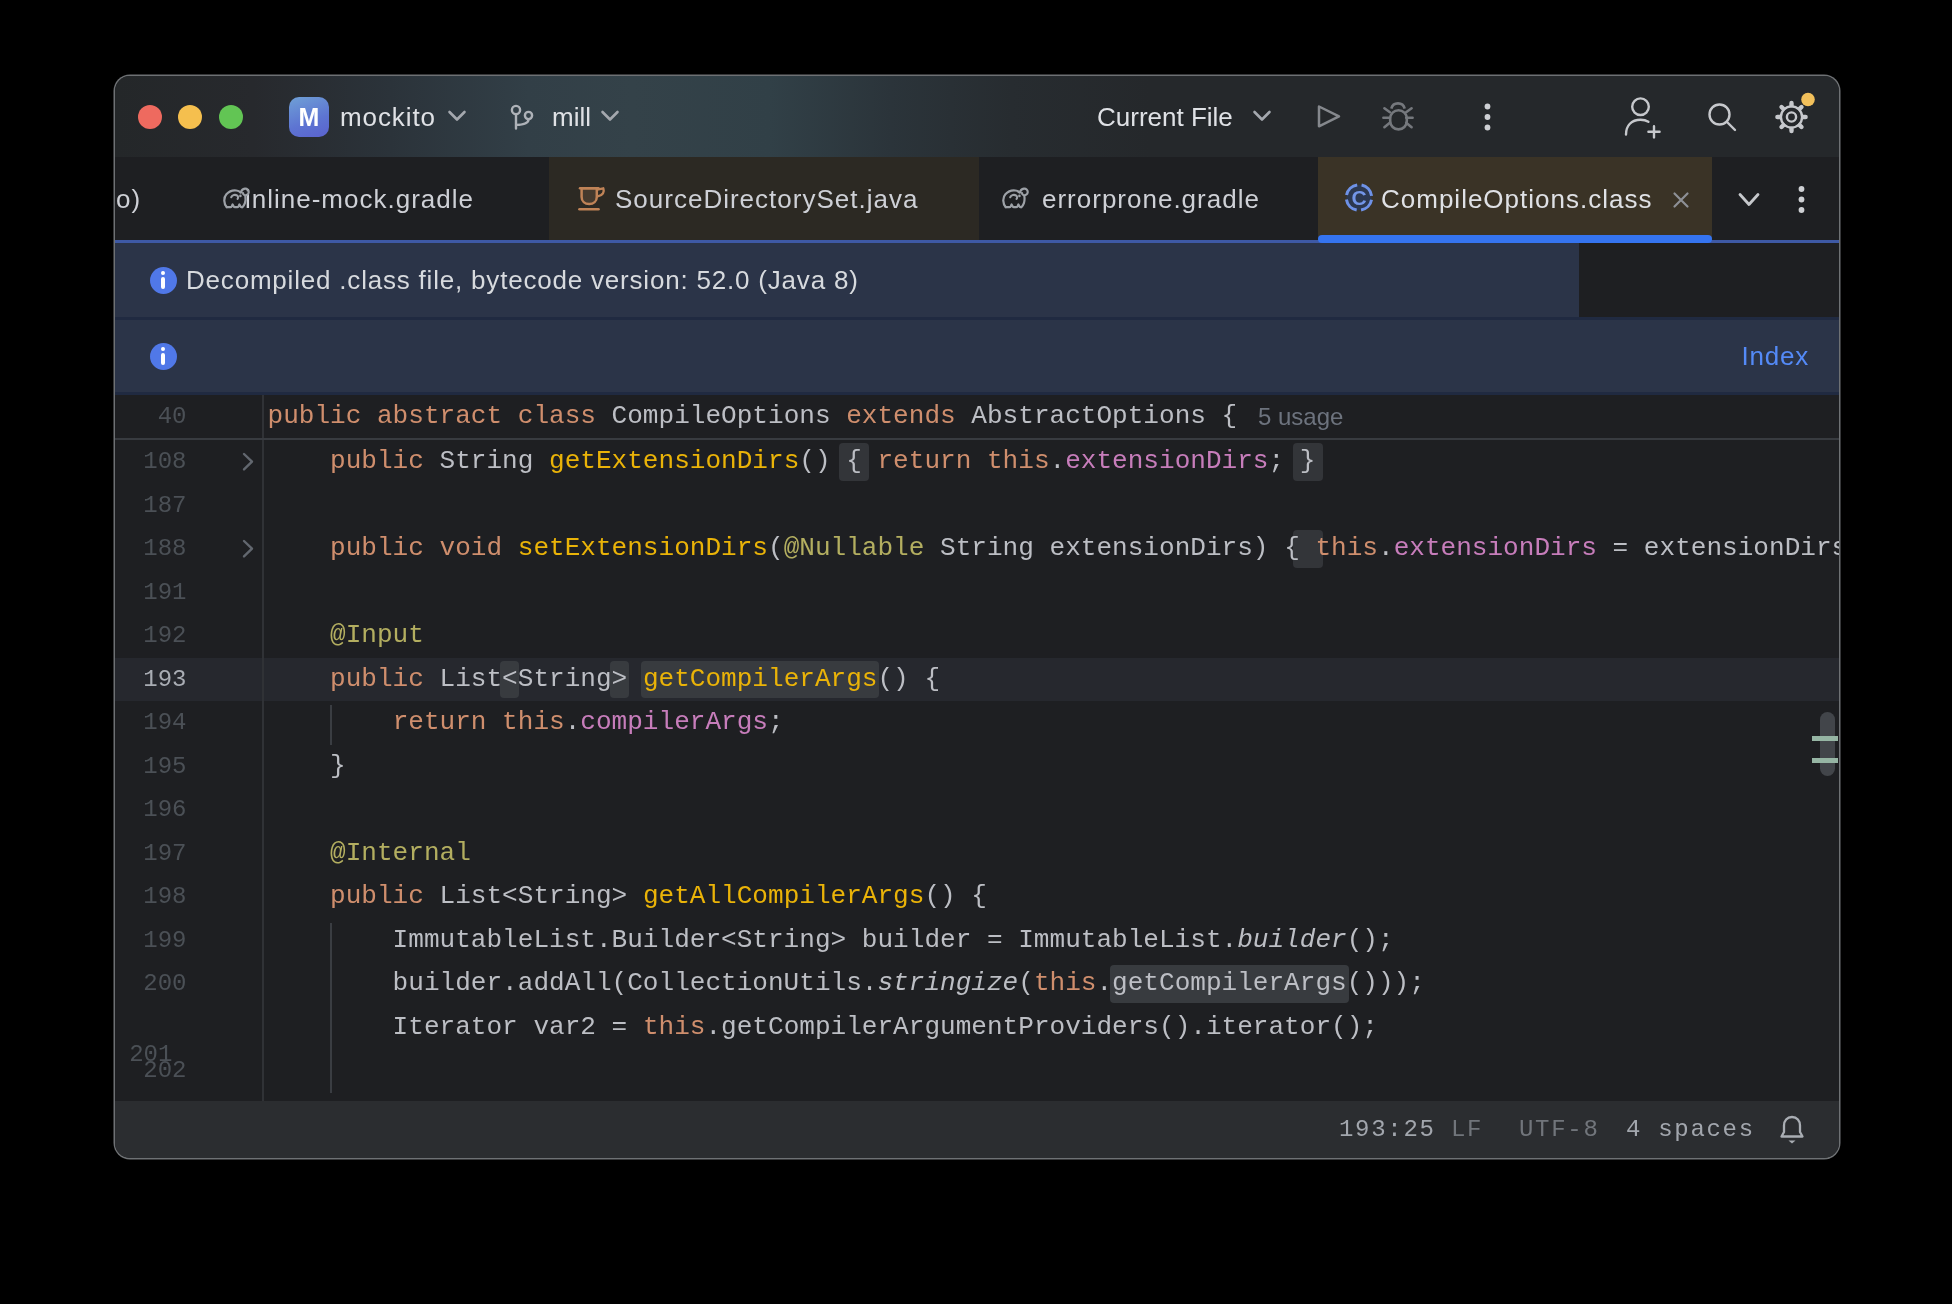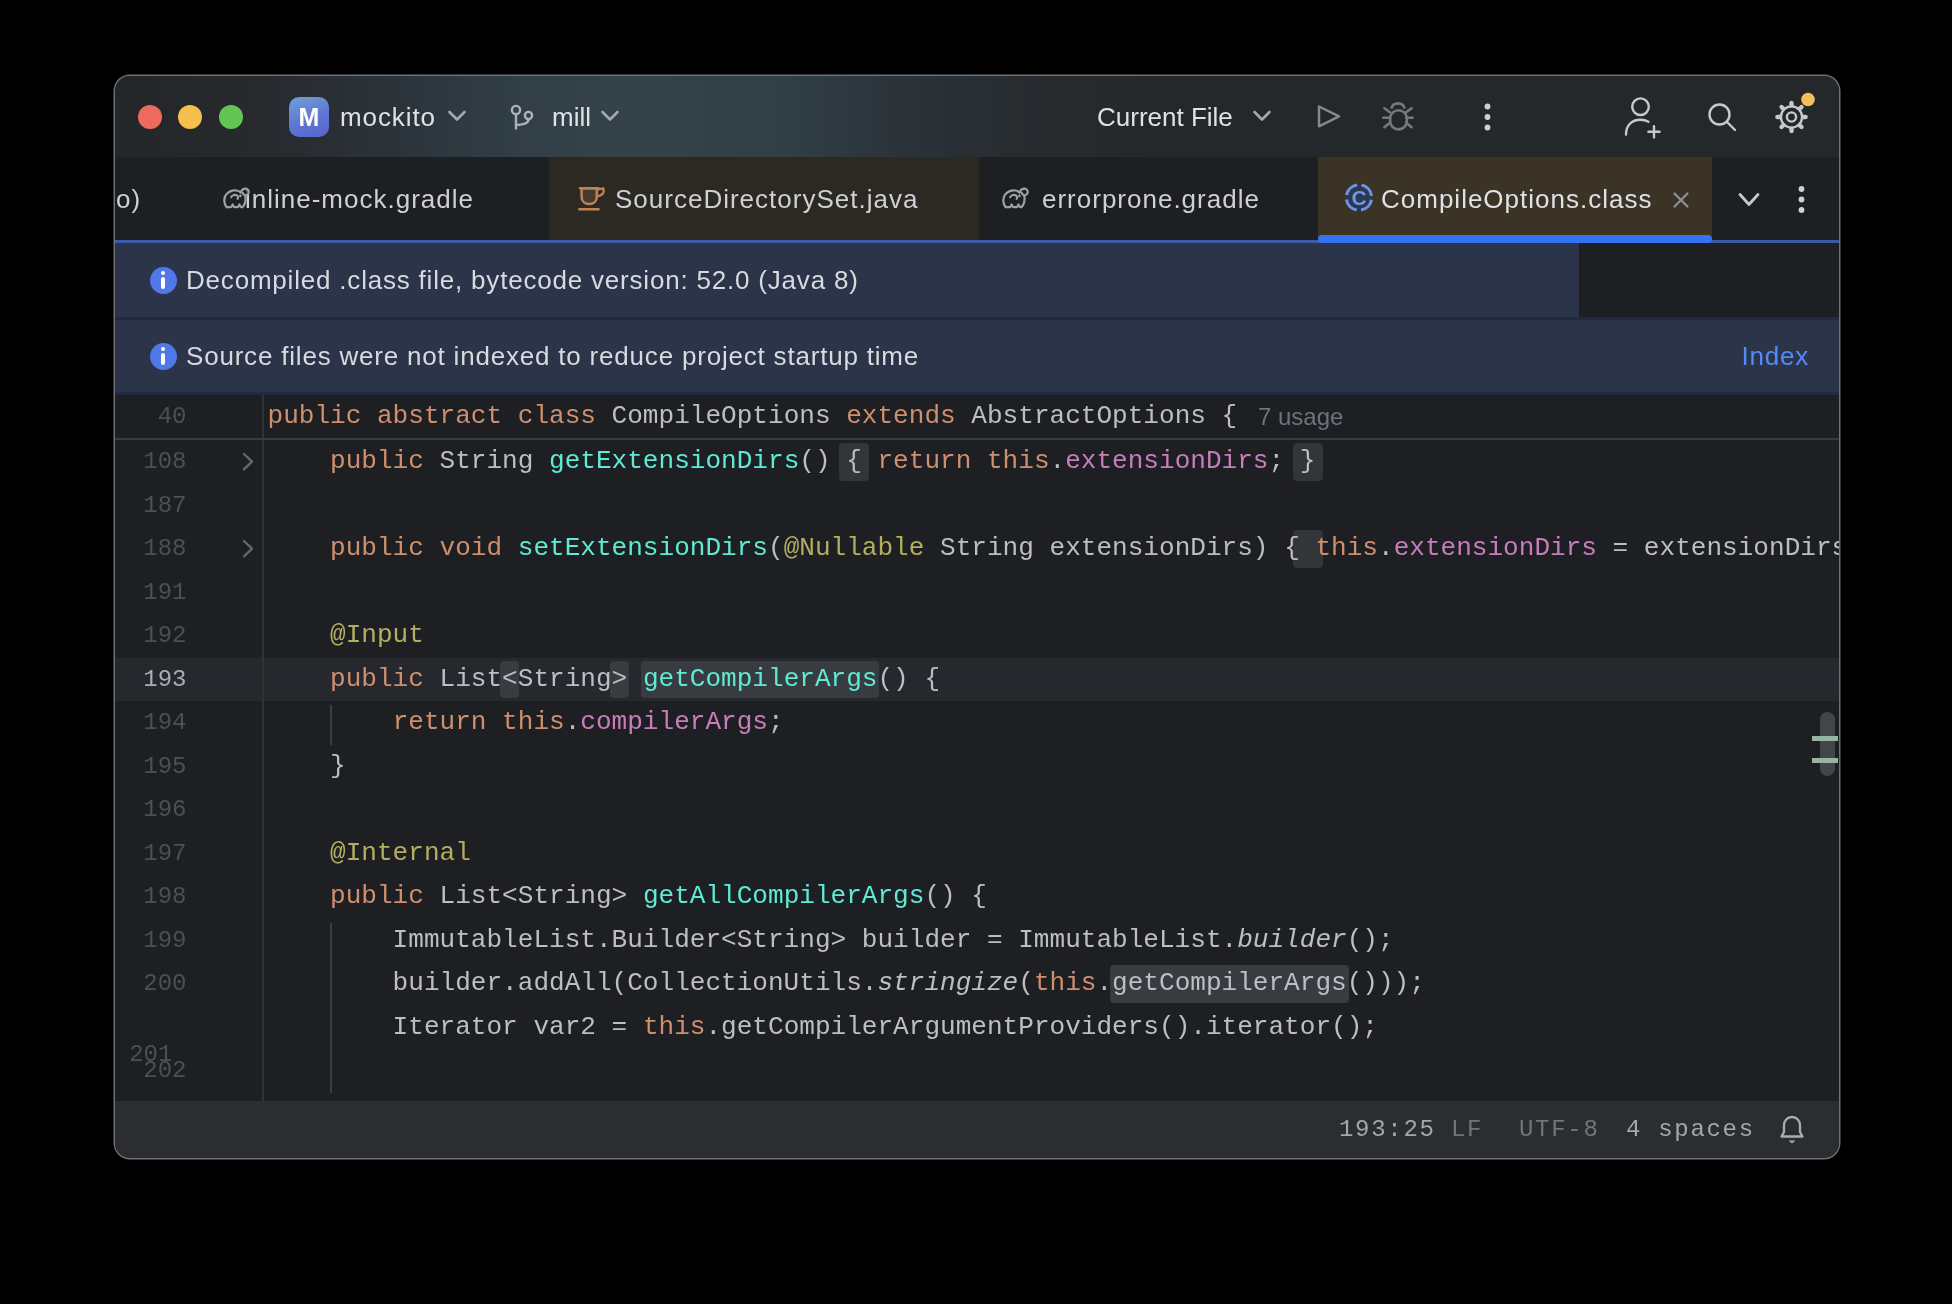--- a/index.html
+++ b/index.html
@@ -35,21 +35,21 @@
   .icirc:before{content:"";position:absolute;left:11.7px;top:4.5px;width:3.8px;height:3.8px;border-radius:50%;background:#fff;}
   .icirc:after{content:"";position:absolute;left:11.6px;top:10.8px;width:4px;height:11.5px;border-radius:2px;background:#fff;}
   
   #editor{position:absolute;left:0;top:319px;width:1724px;height:706px;background:#1e1f22;overflow:hidden;}
   #gutline{position:absolute;left:146.5px;top:0;width:2px;height:706px;background:#303236;}
   #stickybot{position:absolute;left:0;top:43px;width:1724px;height:2px;background:#383b40;}
   .code{position:absolute;left:152.5px;height:43.5px;line-height:43.5px;white-space:pre;
         font-family:"Liberation Mono",monospace;font-size:26.07px;color:#bcbec4;z-index:3;}
   .num{position:absolute;left:0;width:71.5px;text-align:right;height:60px;line-height:43.5px;
        font-family:"Liberation Mono",monospace;font-size:24px;color:#4b5056;z-index:3;}
-  .k{color:#cf8e6d;} .m{color:#5eead4;} .f{color:#c77dbb;} .a{color:#b3ae60;} .it{font-style:italic;}
+  .k{color:#cf8e6d;} .m{color:#eab308;} .f{color:#c77dbb;} .a{color:#b3ae60;} .it{font-style:italic;}
   .box{position:absolute;height:37.5px;border-radius:4px;background:#383b3f;z-index:1;}
   .fbox{position:absolute;height:37.5px;border-radius:4px;background:#333539;z-index:1;}
   #curline{position:absolute;left:0;top:262.5px;width:1724px;height:43.5px;background:#26282e;z-index:0;}
   .guide{position:absolute;left:215px;width:2px;background:#3a3d42;z-index:1;}
   .fold{position:absolute;left:127px;width:22px;height:43.5px;z-index:3;}
   
   #status{position:absolute;left:0;top:1025px;width:1724px;height:57px;background:#2b2d30;}
   .st{position:absolute;top:0;height:57px;line-height:57px;font-size:24px;color:#a2a6ad;letter-spacing:1.7px;font-family:Liberation Mono, monospace;}
   .std{color:#71757b;}
   svg{position:absolute;overflow:visible;}
@@ -170,21 +170,20 @@
   <div id="bannerline"></div>
   <div id="underline"></div>
 
   <div id="banner1">
     <div class="icirc" style="left:34.5px;top:23.5px;"></div>
     <div class="btext">Decompiled .class file, bytecode version: 52.0 (Java 8)</div>
   </div>
   <div id="bsep"></div>
   <div id="banner2">
     <div class="icirc" style="left:34.5px;top:22.5px;"></div>
-    <div class="btext" style="height:72px;line-height:72px;">Source files were not indexed to reduce project startup time</div>
     <div class="btext" style="left:auto;right:30px;height:72px;line-height:72px;color:#548af7;">Index</div>
   </div>
   <div id="bbot"></div>
 
   <div id="editor">
     <div id="curline"></div>
 
     <div class="box" style="left:385px;top:265.5px;width:19px;"></div>
     <div class="box" style="left:494.5px;top:265.5px;width:19.5px;"></div>
     <div class="box" style="left:526px;top:265.5px;width:238px;"></div>
@@ -217,21 +216,21 @@
     <div class="num" style="top:654px;">202</div>
 
     <svg class="fold" style="top:45px;left:122px;" width="22" height="43.5">
         <polyline points="7,14 15,21.7 7,29.4" fill="none" stroke="#62676f" stroke-width="2.4" stroke-linecap="round" stroke-linejoin="round"></polyline>
       </svg>
     <svg class="fold" style="top:132px;left:122px;" width="22" height="43.5">
         <polyline points="7,14 15,21.7 7,29.4" fill="none" stroke="#62676f" stroke-width="2.4" stroke-linecap="round" stroke-linejoin="round"></polyline>
       </svg>
 
     <div class="code" style="top:0;"><span class="k">public abstract class</span> CompileOptions <span class="k">extends</span> AbstractOptions {</div>
-    <div class="abs" style="left:1143px;top:0;height:43.5px;line-height:43.5px;font-size:24px;color:#6d737e;z-index:3;">7 usage</div>
+    <div class="abs" style="left:1143px;top:0;height:43.5px;line-height:43.5px;font-size:24px;color:#6d737e;z-index:3;">5 usage</div>
     <div class="code" style="top:45px;">    <span class="k">public</span> String <span class="m">getExtensionDirs</span>() { <span class="k">return this</span>.<span class="f">extensionDirs</span>; }</div>
     <div class="code" style="top:132px;">    <span class="k">public void</span> <span class="m">setExtensionDirs</span>(<span class="a">@Nullable</span> String extensionDirs) { <span class="k">this</span>.<span class="f">extensionDirs</span> = extensionDirs;</div>
     <div class="code" style="top:219px;">    <span class="a">@Input</span></div>
     <div class="code" style="top:262.5px;">    <span class="k">public</span> List&lt;String&gt; <span class="m">getCompilerArgs</span>() {</div>
     <div class="code" style="top:306px;">        <span class="k">return this</span>.<span class="f">compilerArgs</span>;</div>
     <div class="code" style="top:349.5px;">    }</div>
     <div class="code" style="top:436.5px;">    <span class="a">@Internal</span></div>
     <div class="code" style="top:480px;">    <span class="k">public</span> List&lt;String&gt; <span class="m">getAllCompilerArgs</span>() {</div>
     <div class="code" style="top:523.5px;">        ImmutableList.Builder&lt;String&gt; builder = ImmutableList.<span class="it">builder</span>();</div>
     <div class="code" style="top:567px;">        builder.addAll(CollectionUtils.<span class="it">stringize</span>(<span class="k">this</span>.getCompilerArgs()));</div>

